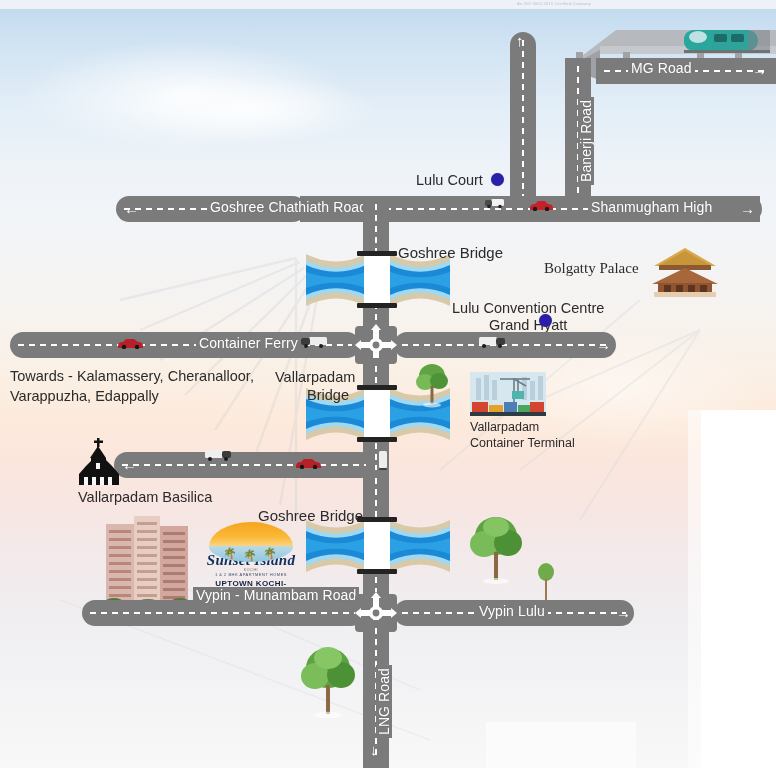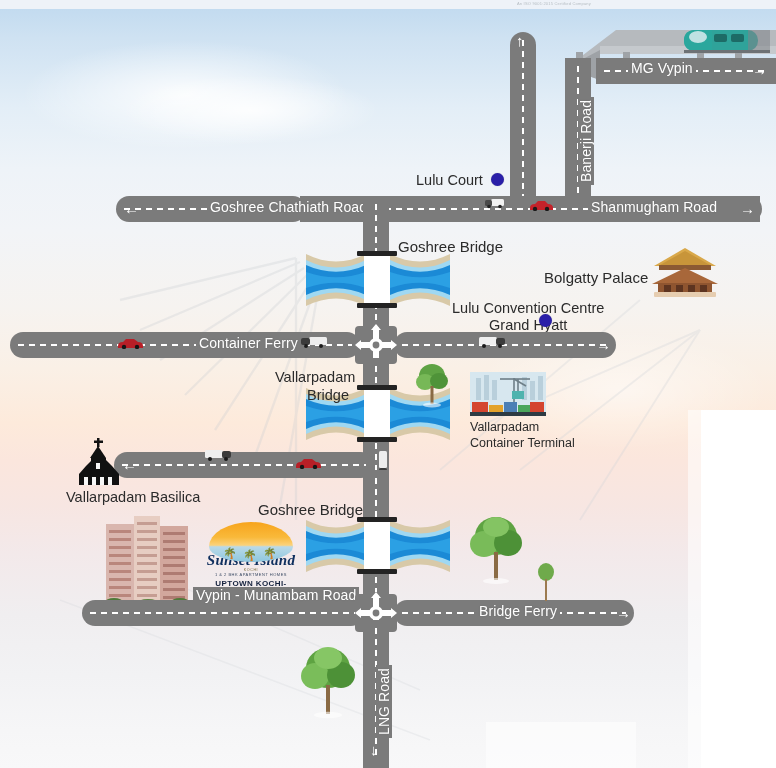--- a/index.html
+++ b/index.html
@@ -101,21 +101,21 @@
     background: #2a1fa8;
     box-shadow: 0 0 1px rgba(0,0,0,.3);
   }
   .poi-label {
     position: absolute;
     color: #2b2b2b;
     font-size: 14.5px;
     line-height: 1.18;
     white-space: pre-line;
   }
-  .poi-label.big { font-size: 15px; }
+  .poi-label.big { font-size: 15px; margin-top: 6px; }
 
   
   .river {
     position: absolute;
     height: 56px;
   }
   .river svg { display: block; }
 
   
   .bridge-deck {
@@ -240,21 +240,21 @@
     <rect x="38" y="10" width="13" height="8" rx="2" fill="#1d6b66"></rect>
     <rect x="55" y="10" width="13" height="8" rx="2" fill="#1d6b66"></rect>
     <rect x="72" y="6" width="22" height="21" fill="#7f8488" opacity=".55"></rect>
     <rect x="8" y="26" width="86" height="3" fill="#6d7276"></rect>
   </svg>
 
   <div class="road h plain" style="left:596px;top:58px;width:180px;">
     <div class="road-lane-h"></div>
   </div>
   <div class="road-label" style="left:628px;top:61px;">
-    <span class="pad">MG Vypin</span>
+    <span class="pad">MG Road</span>
   </div>
   <div class="arrow" style="left:752px;top:62px;">→</div>
 
   <div class="road v plain" style="left:565px;top:58px;height:155px;">
     <div class="road-lane-v"></div>
   </div>
   <div class="road-label v" style="left:579px;top:185px;">
     <span class="pad">Banerji Road</span>
   </div>
 
@@ -269,21 +269,21 @@
   <div class="road h plain" style="left:300px;top:196px;width:460px;">
     <div class="road-lane-h"></div>
   </div>
   <div class="road h" style="left:700px;top:196px;width:62px;"></div>
 
   <div class="arrow" style="left:124px;top:201px;">←</div>
   <div class="road-label" style="left:207px;top:200px;">
     <span class="pad">Goshree Chathiath Road</span>
   </div>
   <div class="road-label" style="left:588px;top:200px;">
-    <span class="pad">Shanmugham Road</span>
+    <span class="pad">Shanmugham High</span>
   </div>
   <div class="arrow" style="left:740px;top:201px;">→</div>
 
   <svg class="veh" style="left:484px;top:196px;width:22px;height:13px;">
     <rect x="7" y="3" width="13" height="7" rx="1.5" fill="#f2f2f2"></rect>
     <rect x="1" y="4" width="7" height="6" rx="1.5" fill="#4a4a4a"></rect>
     <circle cx="5" cy="10.5" r="1.8" fill="#222"></circle>
       <circle cx="16" cy="10.5" r="1.8" fill="#222"></circle>
   </svg>
   <svg class="veh" style="left:528px;top:198px;width:26px;height:13px;">
@@ -313,21 +313,21 @@
       <path d="M0,8 C20,18 40,18 60,8 L60,48 C40,38 20,38 0,48 Z" fill="#9fd8f2"></path>
       <path d="M0,13 C20,22 40,22 60,13 L60,43 C40,34 20,34 0,43 Z" fill="#1b8ad6"></path>
       <path d="M0,20 C20,27 40,27 60,20 L60,36 C40,29 20,29 0,36 Z" fill="#2ba0e4"></path>
     </svg>
   </div>
   <div class="bridge-deck" style="left:364px;top:252px;width:26px;height:56px;"></div>
   <div class="bridge-rail" style="left:357px;top:251px;width:40px;"></div>
   <div class="bridge-rail" style="left:357px;top:303px;width:40px;"></div>
   <div class="poi-label big" style="left:398px;top:238px;">Goshree Bridge</div>
 
-  <div class="poi-label big" style="left:544px;top:269px;">Bolgatty Palace</div>
+  <div class="poi-label big" style="left:544px;top:254px;font-family:Liberation Serif, serif;">Bolgatty Palace</div>
   <svg style="position:absolute;left:650px;top:246px;width:70px;height:52px;">
     <polygon points="35,2 66,20 4,20" fill="#d9a84a"></polygon>
     <polygon points="35,5 60,19 10,19" fill="#c8953a"></polygon>
     <rect x="9" y="19" width="52" height="5" fill="#8b5a33"></rect>
     <polygon points="35,22 68,38 2,38" fill="#a8673a"></polygon>
     <rect x="8" y="37" width="54" height="10" fill="#8f5530"></rect>
     <rect x="14" y="39" width="7" height="7" fill="#5d3420"></rect>
     <rect x="26" y="39" width="7" height="7" fill="#5d3420"></rect>
     <rect x="38" y="39" width="7" height="7" fill="#5d3420"></rect>
     <rect x="50" y="39" width="7" height="7" fill="#5d3420"></rect>
@@ -374,20 +374,22 @@
       <rect x="4" y="19" width="36" height="6" rx="2"></rect>
       <polygon points="22,1 27,7 17,7"></polygon>
       <polygon points="22,43 27,37 17,37"></polygon>
       <polygon points="1,22 7,17 7,27"></polygon>
       <polygon points="43,22 37,17 37,27"></polygon>
       <circle cx="22" cy="22" r="7"></circle>
     </g>
     <circle cx="22" cy="22" r="3.4" fill="#7b7b7b"></circle>
   </svg>
 
+  <div class="poi-label" style="left:10px;top:367px;line-height:1.35;">Towards - Kalamassery, Cheranalloor,
+Varappuzha, Edappally</div>
 
   <div class="road v plain" style="left:363px;top:358px;height:120px;">
     <div class="road-lane-v"></div>
   </div>
 
   <div class="river" style="left:306px;top:386px;width:60px;">
     <svg width="60" height="56" viewBox="0 0 60 56">
       <path d="M0,2 C20,12 40,12 60,2 L60,54 C40,44 20,44 0,54 Z" fill="#d8c9a8"></path>
       <path d="M0,8 C20,18 40,18 60,8 L60,48 C40,38 20,38 0,48 Z" fill="#9fd8f2"></path>
       <path d="M0,13 C20,22 40,22 60,13 L60,43 C40,34 20,34 0,43 Z" fill="#1b8ad6"></path>
@@ -471,21 +473,21 @@
     <polygon points="14,30 22,22 22,38" fill="#111"></polygon>
     <polygon points="40,30 32,22 32,38" fill="#111"></polygon>
     <rect x="7" y="38" width="40" height="11" fill="#111"></rect>
     <polygon points="7,38 14,30 40,30 47,38" fill="#111"></polygon>
     <rect x="12" y="41" width="4" height="8" fill="#f7f7f7"></rect>
     <rect x="20" y="41" width="4" height="8" fill="#f7f7f7"></rect>
     <rect x="28" y="41" width="4" height="8" fill="#f7f7f7"></rect>
     <rect x="36" y="41" width="4" height="8" fill="#f7f7f7"></rect>
     <rect x="24" y="27" width="4" height="6" fill="#f7f7f7"></rect>
   </svg>
-  <div class="poi-label" style="left:66px;top:489px;">Vallarpadam Basilica</div>
+  <div class="poi-label" style="left:78px;top:489px;">Vallarpadam Basilica</div>
 
   <div class="road v plain" style="left:363px;top:470px;height:130px;">
     <div class="road-lane-v"></div>
   </div>
 
   <div class="river" style="left:306px;top:518px;width:60px;">
     <svg width="60" height="56" viewBox="0 0 60 56">
       <path d="M0,2 C20,12 40,12 60,2 L60,54 C40,44 20,44 0,54 Z" fill="#d8c9a8"></path>
       <path d="M0,8 C20,18 40,18 60,8 L60,48 C40,38 20,38 0,48 Z" fill="#9fd8f2"></path>
       <path d="M0,13 C20,22 40,22 60,13 L60,43 C40,34 20,34 0,43 Z" fill="#1b8ad6"></path>
@@ -579,21 +581,21 @@
   <div class="road h" style="left:82px;top:600px;width:282px;">
     <div class="road-lane-h"></div>
   </div>
   <div class="road h" style="left:394px;top:600px;width:240px;">
     <div class="road-lane-h"></div>
   </div>
   <div class="road-label" style="left:148px;top:588px;margin-left:45px;">
     <span class="pad">Vypin - Munambam Road</span>
   </div>
   <div class="road-label" style="left:476px;top:604px;">
-    <span class="pad">Bridge Ferry</span>
+    <span class="pad">Vypin Lulu</span>
   </div>
   <div class="arrow" style="left:616px;top:605px;">→</div>
 
   <div class="road" style="left:355px;top:594px;width:42px;height:38px;background:#7b7b7b;border-radius:4px;"></div>
   <svg class="junction" style="left:354px;top:591px;">
     <g fill="#ffffff">
       <rect x="19" y="4" width="6" height="36" rx="2"></rect>
       <rect x="4" y="19" width="36" height="6" rx="2"></rect>
       <polygon points="22,1 27,7 17,7"></polygon>
       <polygon points="22,43 27,37 17,37"></polygon>

